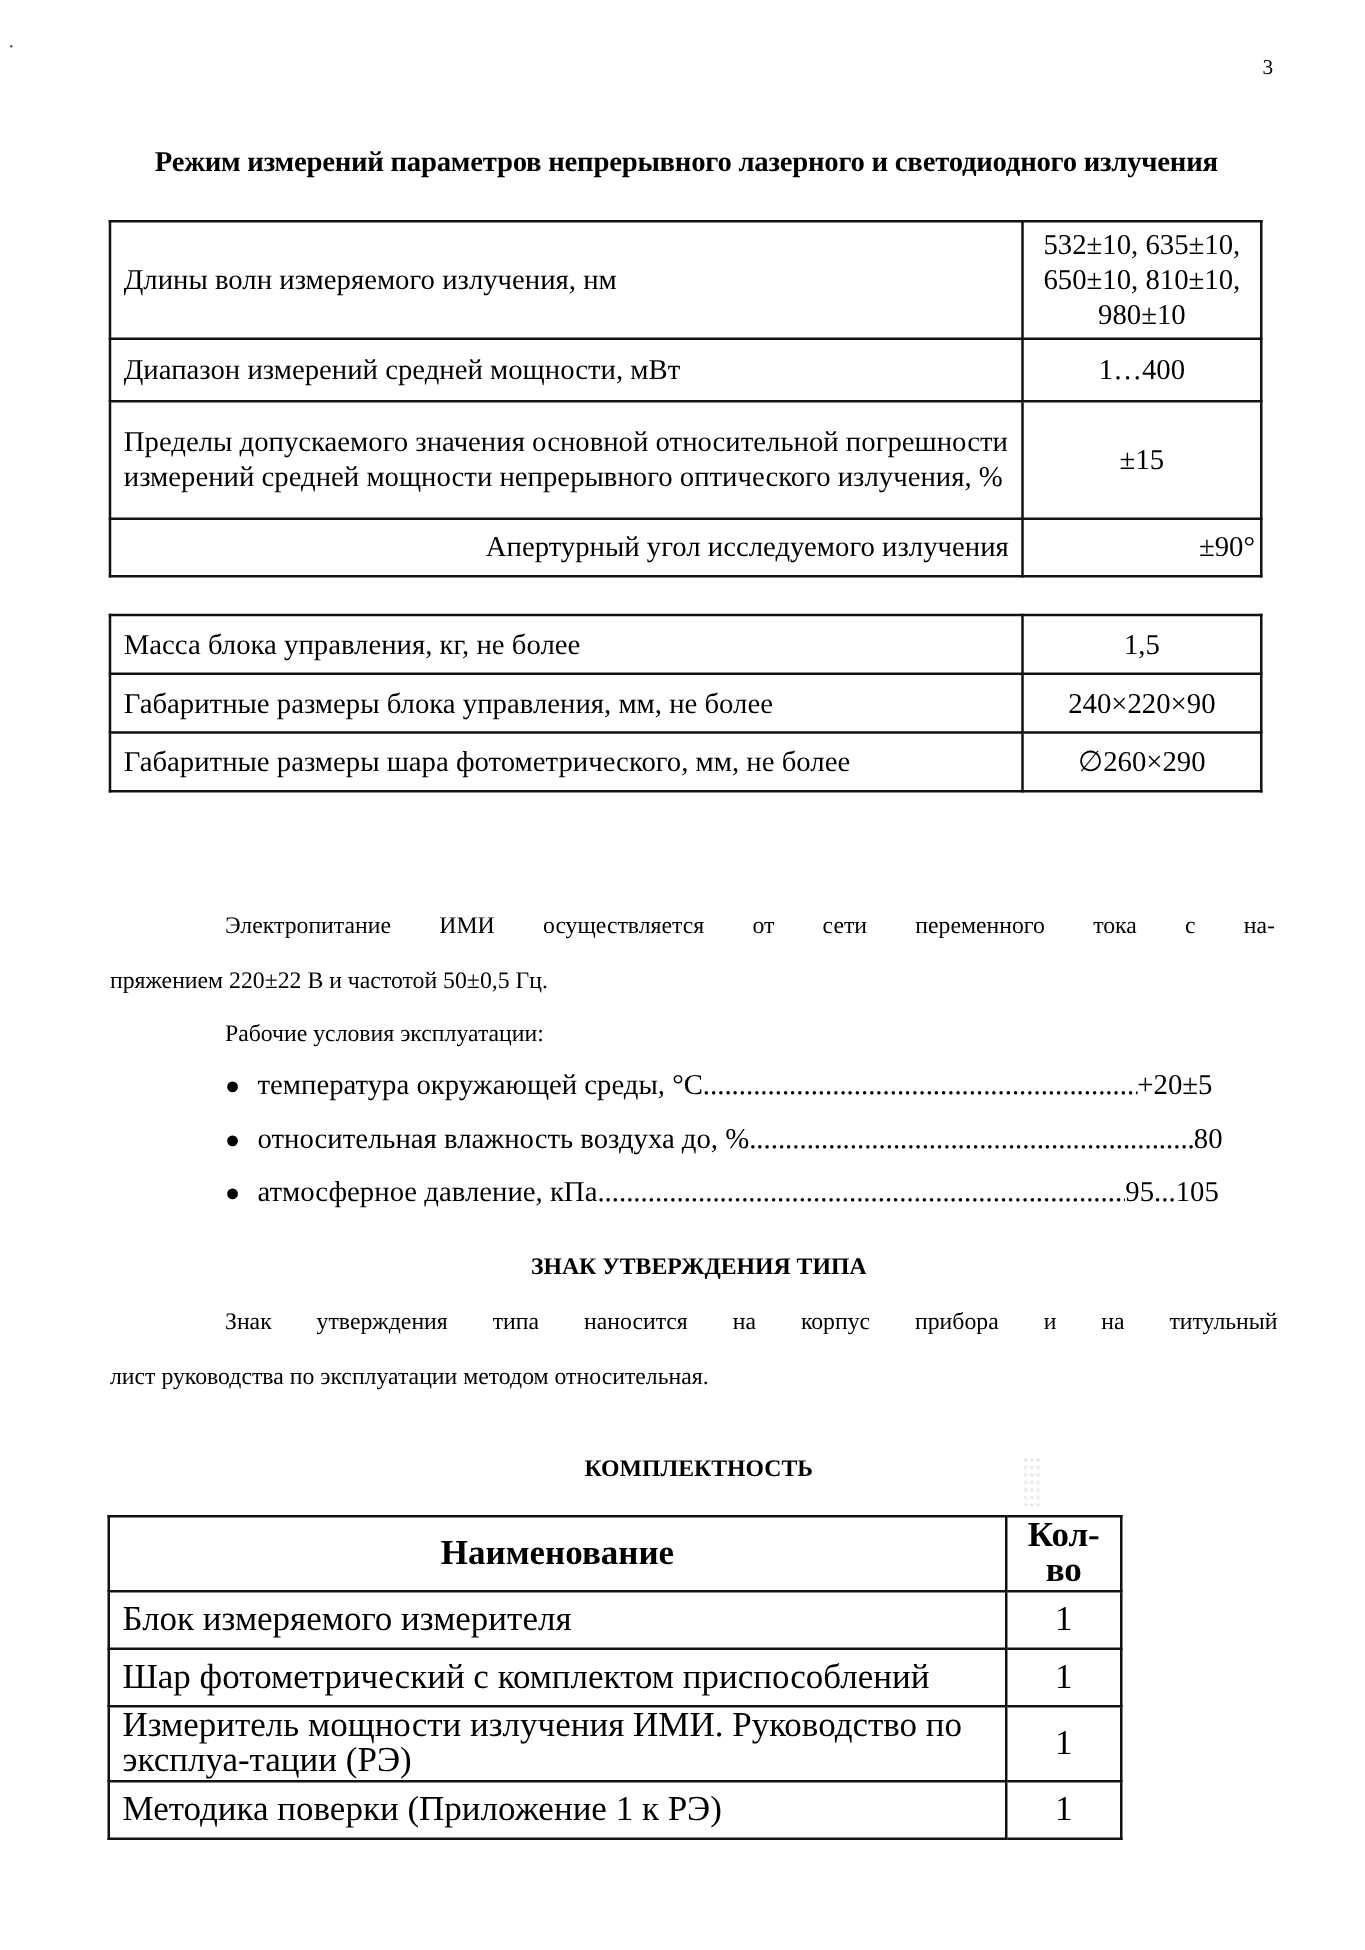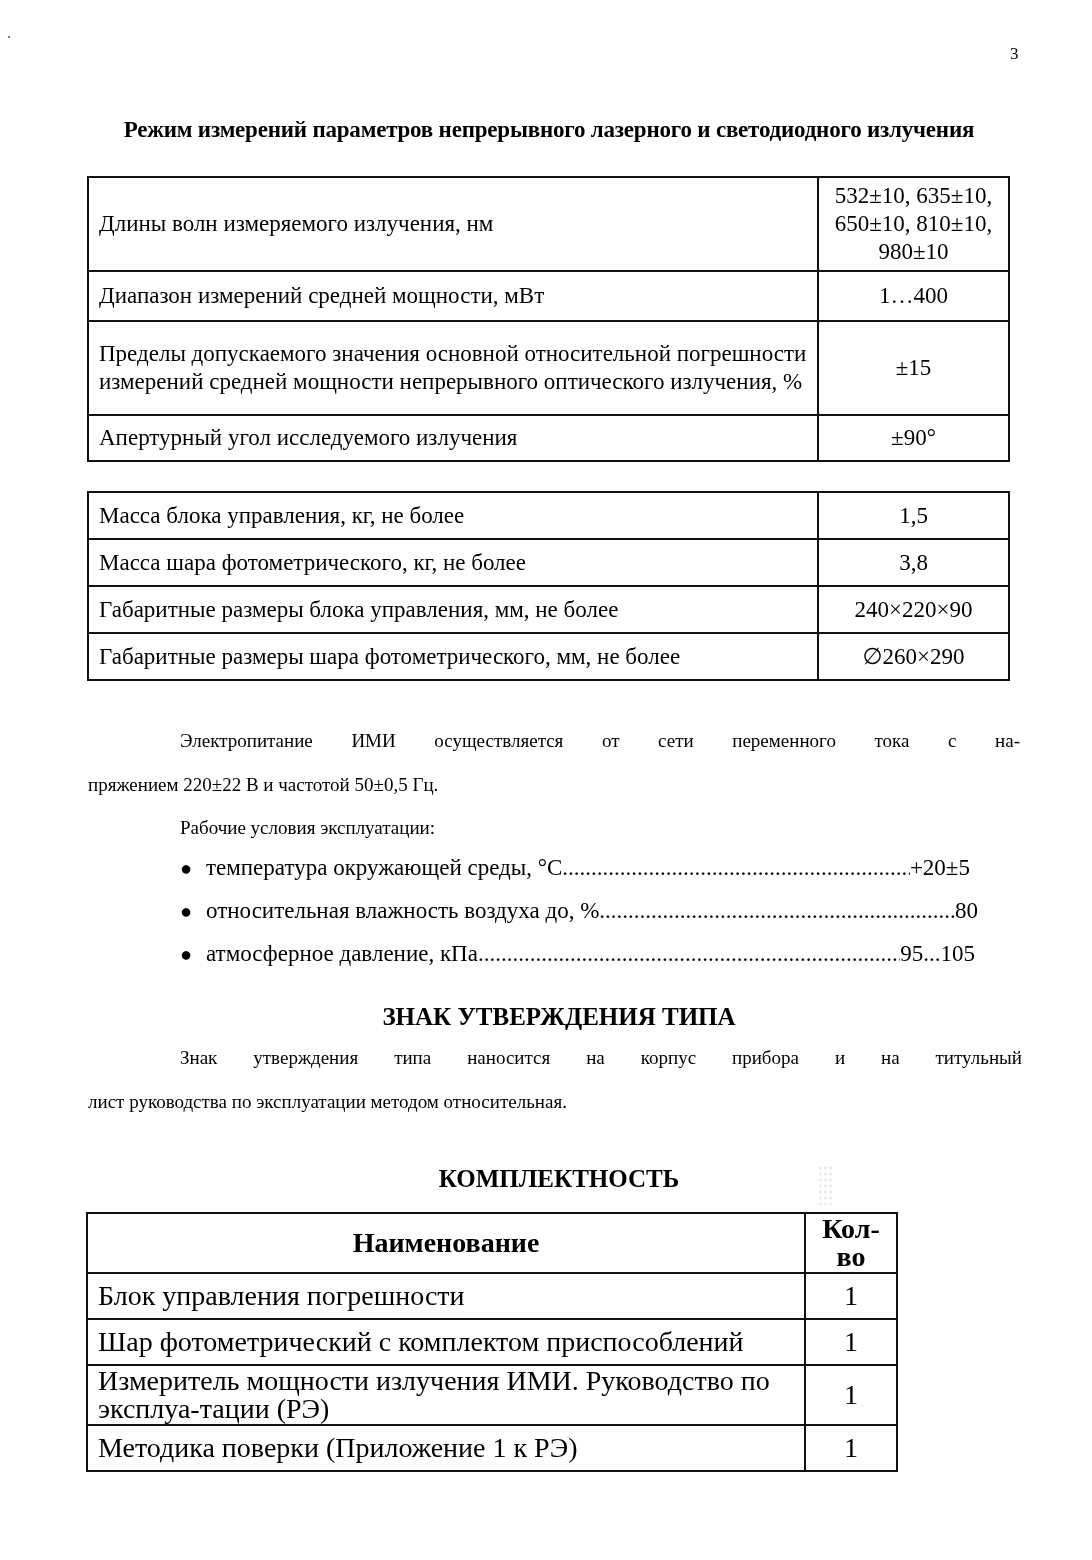--- a/index.html
+++ b/index.html
@@ -20,32 +20,32 @@
       font-size: 23px;
     }
     table.spec td {
       border: 2px solid #111; padding: 0 10px; vertical-align: middle; line-height: 28px;
     }
     table.spec td.val { text-align: center; width: 181px; padding: 0 4px; }
     #t1 { top: 176px; }
     #t1 tr.r0 td { height: 92px; }
     #t1 tr.r1 td { height: 48px; }
     #t1 tr.r2 td { height: 92px; }
-    #t1 tr.r3 td { height: 44px; }
+    #t1 tr.r3 td { height: 44px; text-align: right; }
     #t2 { top: 491px; }
     #t2 td { height: 45px; }
     .para { position: absolute; font-size: 19px; line-height: 30px; }
     .indent { text-indent: 92px; text-align: justify; text-align-last: justify; }
     .bullet-row { position: absolute; left: 180px; width: 790px; font-size: 23px; display: flex; align-items: baseline; }
     .bullet-dot { width: 26px; font-size: 20px; }
     .bullet-label { white-space: nowrap; }
     .leader { flex: 1; overflow: hidden; white-space: nowrap; }
     .leader::after { content: "......................................................................................................................................................"; }
     .bullet-value { white-space: nowrap; }
-    .heading { position: absolute; left: 88px; width: 942px; text-align: center; font-weight: bold; font-size: 25px; }
+    .heading { position: absolute; left: 88px; width: 942px; text-align: center; font-weight: bold; font-size: 19px; }
     #t3 { position: absolute; left: 86px; top: 1212px; width: 812px; border-collapse: collapse; font-size: 28px; }
     #t3 th, #t3 td { border: 2px solid #111; padding: 0 10px; line-height: 28px; }
     #t3 th { height: 58px; font-weight: bold; text-align: center; }
     #t3 th.qty, #t3 td.qty { width: 86px; text-align: center; padding: 0 2px; }
     #t3 tr.r0 td, #t3 tr.r1 td, #t3 tr.r3 td { height: 44px; }
     #t3 tr.r2 td { height: 58px; }
     .speck { position: absolute; left: 818px; top: 1165px; width: 16px; height: 40px;
       background: radial-gradient(circle, rgba(0,0,0,0.08) 0 1px, transparent 2px) 0 0/5px 6px; }
   </style>
 </head>
@@ -75,24 +75,20 @@
     <td class="val">±90°</td>
   </tr>
 </tbody>
   </table>
 
 <table class="spec" id="t2">
   <tbody>
       <tr>
     <td>Масса блока управления, кг, не более</td>
     <td class="val">1,5</td>
-  </tr>
-  <tr>
-    <td>Масса шара фотометрического, кг, не более</td>
-    <td class="val">3,8</td>
   </tr>
   <tr>
     <td>Габаритные размеры блока управления, мм, не более</td>
     <td class="val">240×220×90</td>
   </tr>
   <tr>
     <td>Габаритные размеры шара фотометрического, мм, не более</td>
     <td class="val">∅260×290</td>
   </tr>
 </tbody>
@@ -128,21 +124,21 @@
 <div class="heading" style="top:1165px; left:88px; width:942px;">КОМПЛЕКТНОСТЬ</div>
 <div class="speck"></div>
 
 <table id="t3">
   <tbody>
       <tr>
     <th>Наименование</th>
     <th class="qty">Кол-во</th>
   </tr>
   <tr class="r0">
-    <td>Блок управления погрешности</td>
+    <td>Блок измеряемого измерителя</td>
     <td class="qty">1</td>
   </tr>
   <tr class="r1">
     <td>Шар фотометрический с комплектом приспособлений</td>
     <td class="qty">1</td>
   </tr>
   <tr class="r2">
     <td>Измеритель мощности излучения ИМИ. Руководство по эксплуа-тации (РЭ)</td>
     <td class="qty">1</td>
   </tr>

